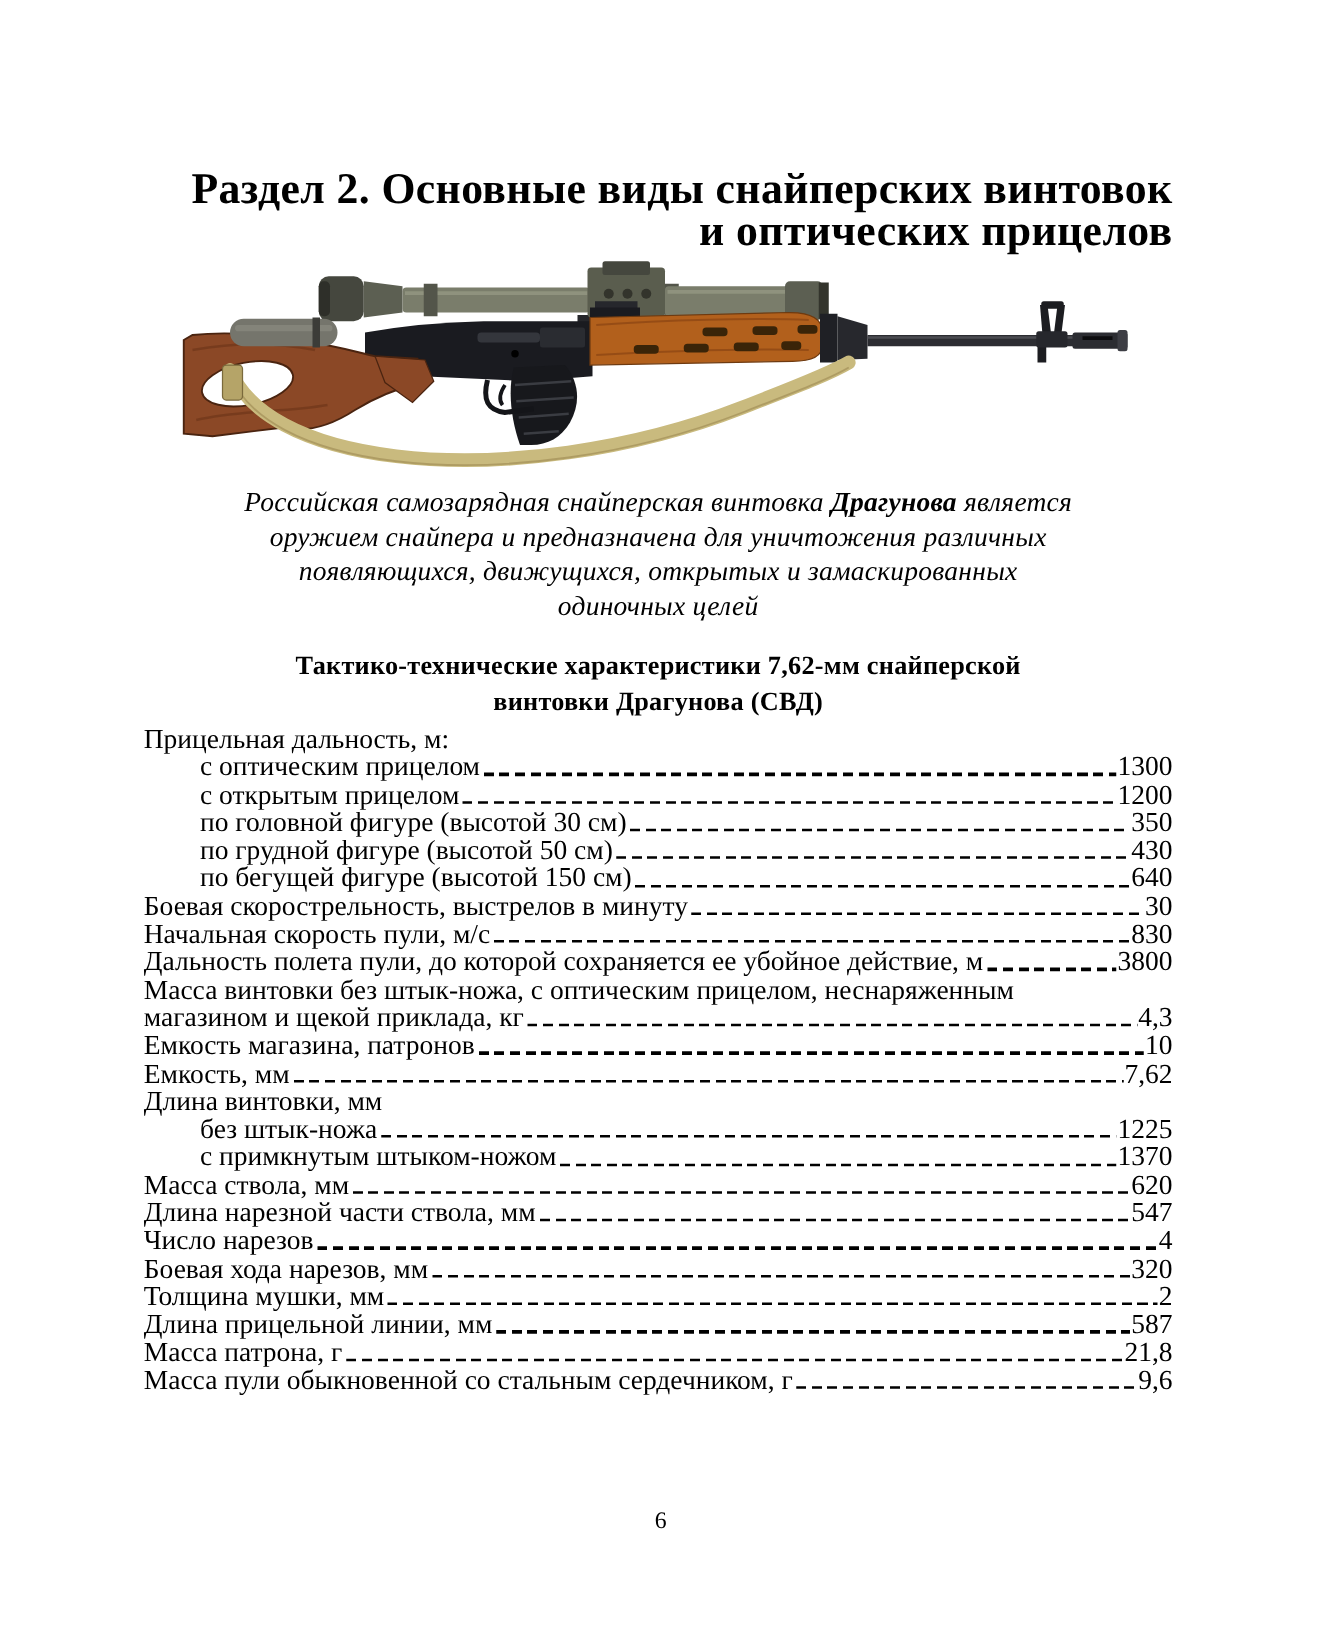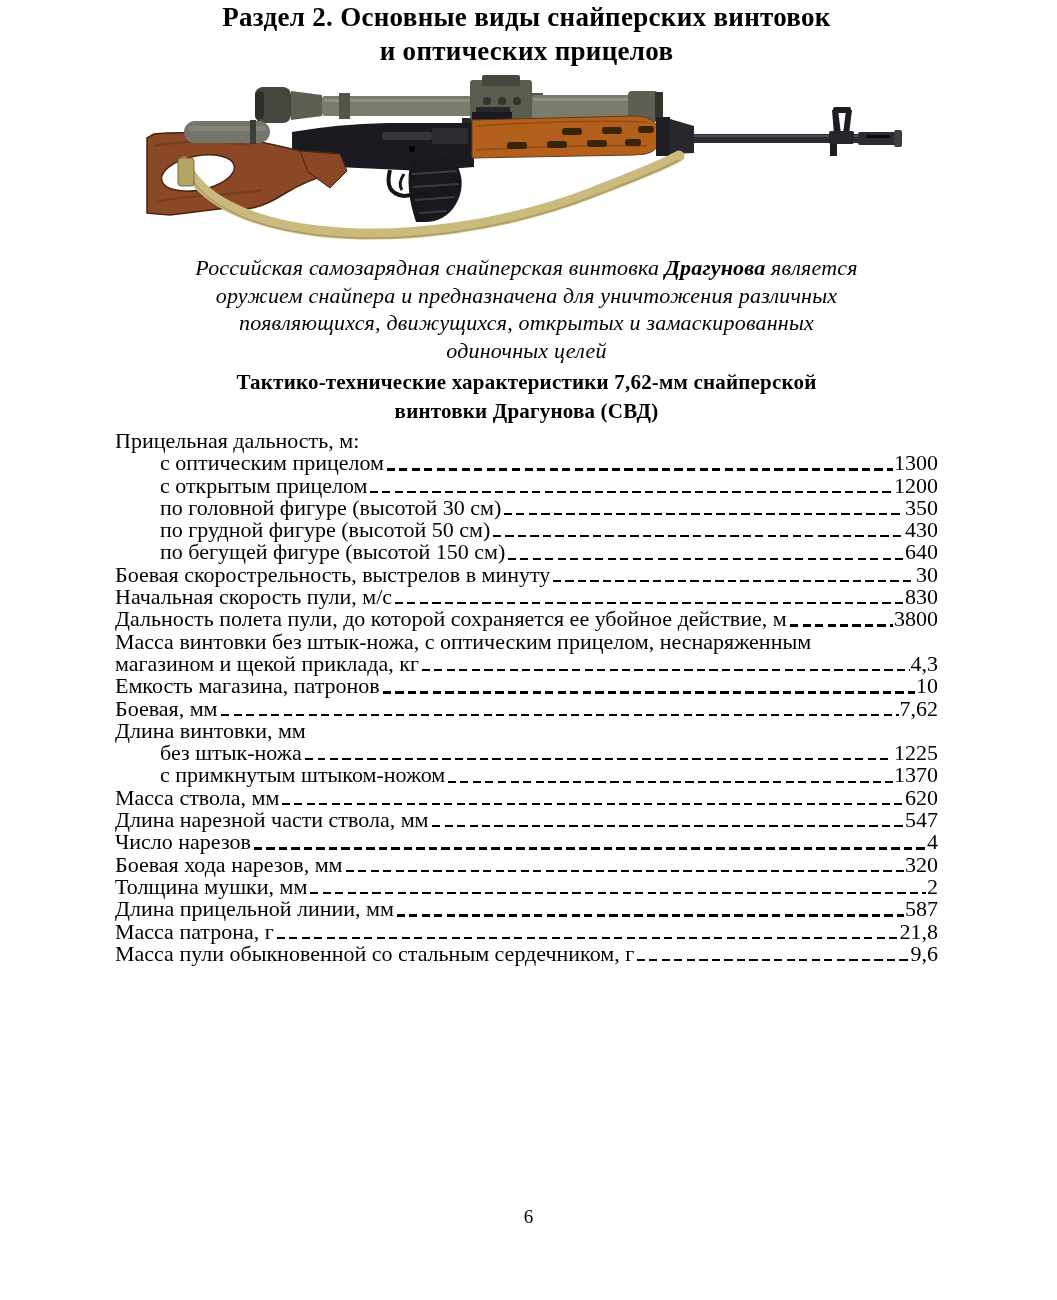--- a/index.html
+++ b/index.html
@@ -13,43 +13,44 @@
     overflow: hidden;
     margin: 0 auto;
   }
   .content {
     position: absolute;
     left: 115px;
     top: 0;
     width: 823px;
   }
   .title {
-    text-align: center;
+    margin-top: 134px;
+    text-align: right;
     font-weight: bold;
-    font-size: 27px;
+    font-size: 35px;
     line-height: 34px;
     letter-spacing: 0.3px;
   }
   .figure {
     margin-top: 6px;
     height: 166px;
     position: relative;
   }
   .figure svg { display: block; margin: 0 auto; }
   .lead {
     margin-top: 14px;
     font-style: italic;
     font-size: 22px;
     line-height: 27.5px;
     text-align: center;
     letter-spacing: 0.2px;
   }
   .lead .bold { font-weight: bold; }
   .heading {
-    margin-top: 4px;
+    margin-top: 20px;
     font-weight: bold;
     font-size: 21px;
     line-height: 29px;
     text-align: center;
     letter-spacing: 0.2px;
   }
   .specs {
     margin-top: 4px;
     font-size: 22px;
   }
@@ -237,21 +238,21 @@
     <span class="label">магазином и щекой приклада, кг</span>
     <span class="leader"></span>
     <span class="value">4,3</span>
   </div>
         <div class="spec-row">
     <span class="label">Емкость магазина, патронов</span>
     <span class="leader"></span>
     <span class="value">10</span>
   </div>
         <div class="spec-row">
-    <span class="label">Боевая, мм</span>
+    <span class="label">Емкость, мм</span>
     <span class="leader"></span>
     <span class="value">7,62</span>
   </div>
         <div class="spec-row">
     <span class="label">Длина винтовки, мм</span>
 
   </div>
         <div class="spec-row indent">
     <span class="label">без штык-ножа</span>
     <span class="leader"></span>

